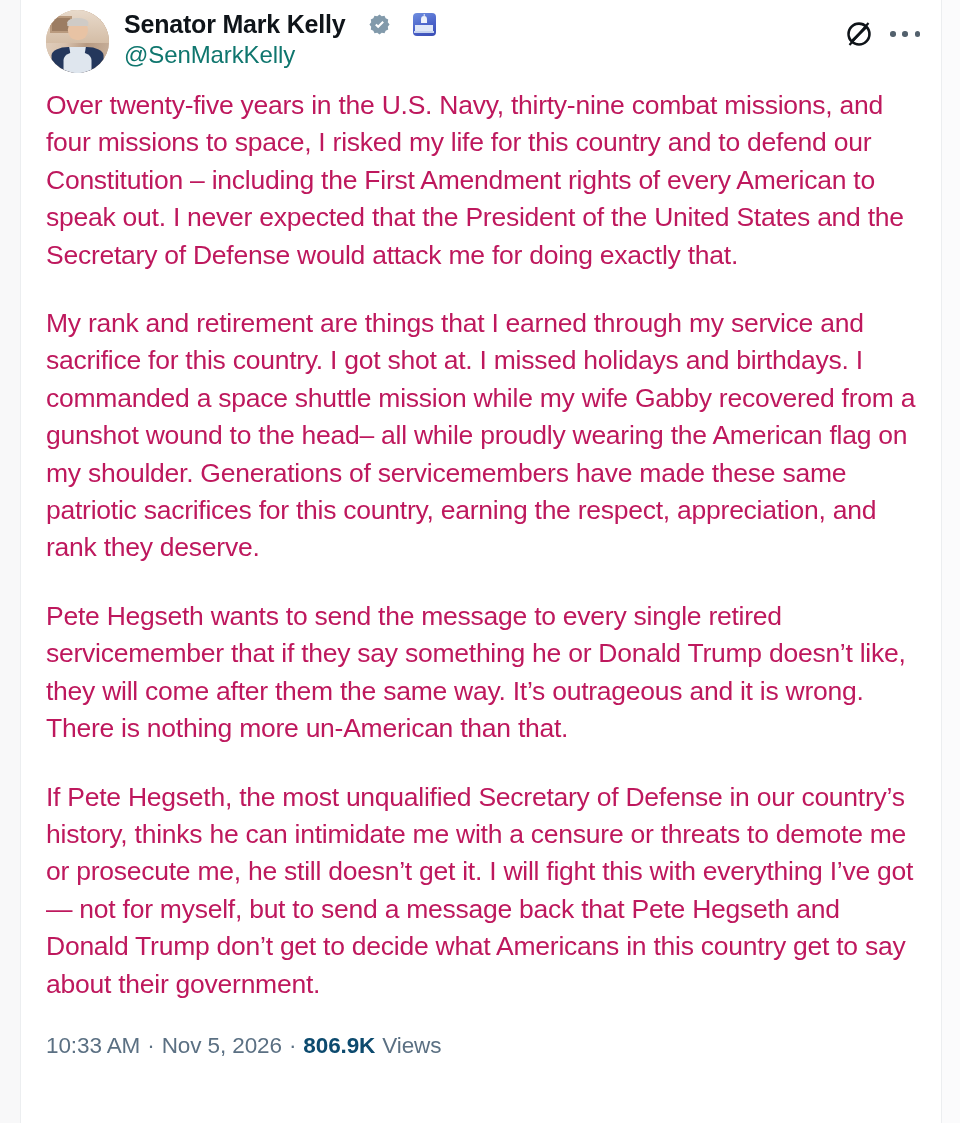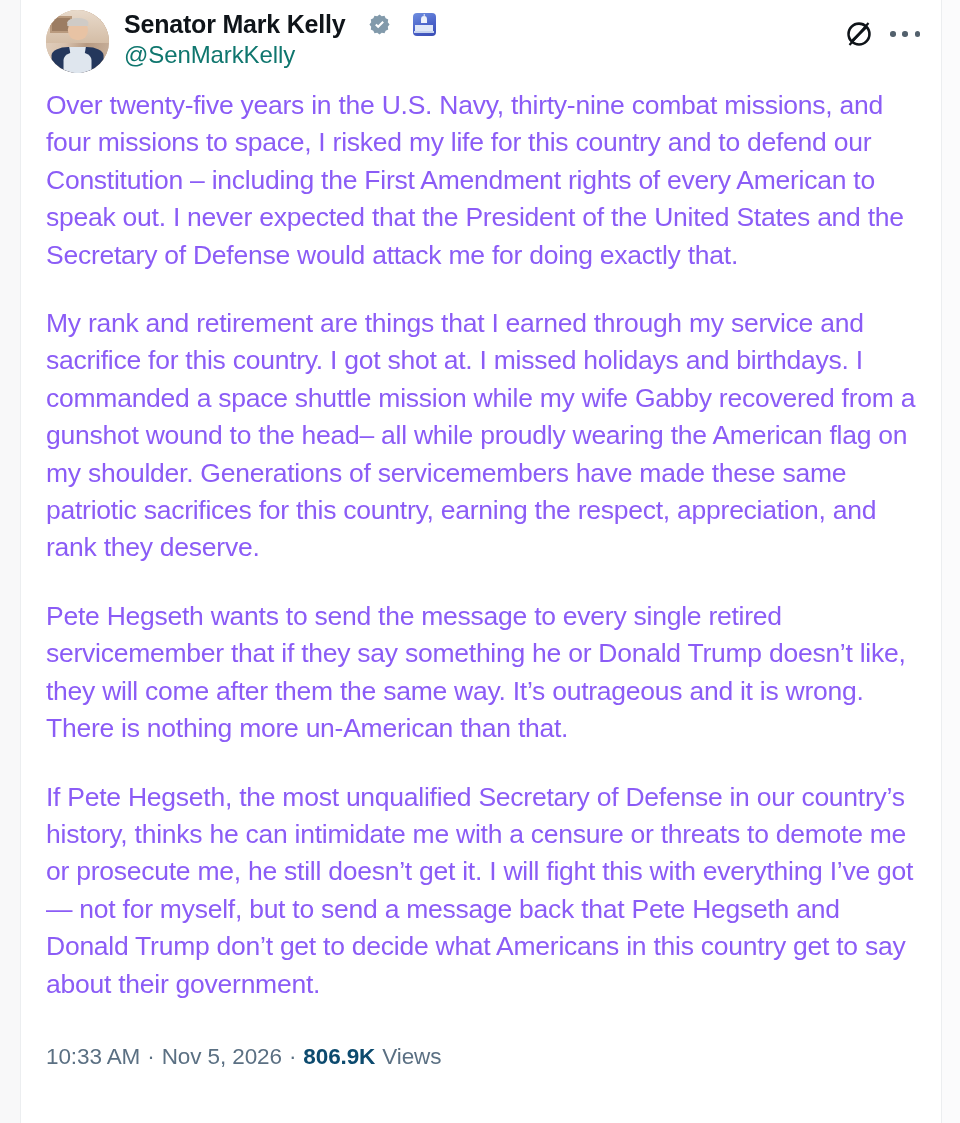--- a/index.html
+++ b/index.html
@@ -254,26 +254,26 @@
 
   
   .tweet-body {
     padding: 14px 22px 0 24px;
     box-sizing: border-box;
   }
   .tweet-body p {
     margin: 0 0 31px 0;
     font-size: 26.5px;
     line-height: 37.4px;
-    color: #8b5cf6;
+    color: #be185d;
     letter-spacing: -0.25px;
     font-weight: 400;
   }
   .tweet-body p:last-child {
-    margin-bottom: 16px;
+    margin-bottom: 5px;
   }
 
   
   .tweet-footer {
     padding: 25px 22px 0 24px;
     box-sizing: border-box;
     font-size: 22.5px;
     color: #5b7083;
     letter-spacing: -0.1px;
     display: flex;

